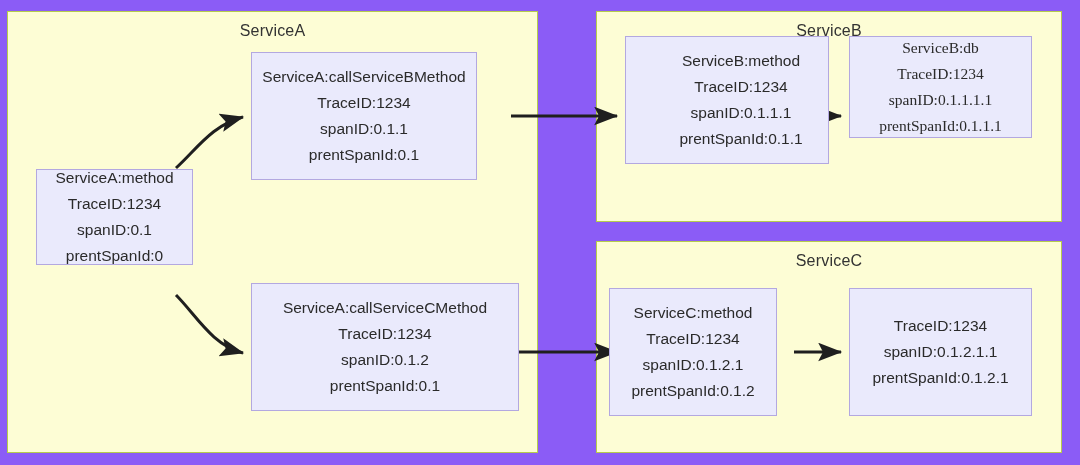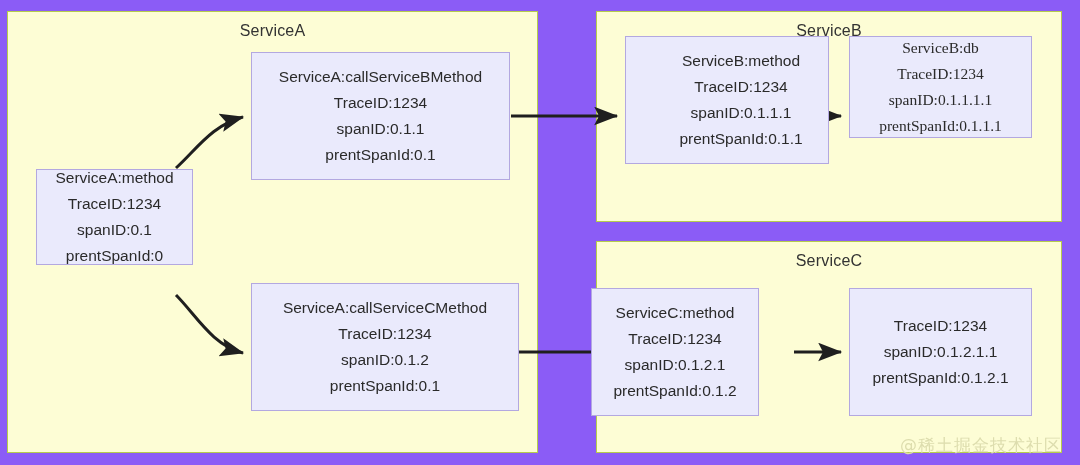--- a/index.html
+++ b/index.html
@@ -104,21 +104,21 @@
     <path d="M794,352 L841,352" fill="none" stroke="#1f1f1f" stroke-width="3" marker-end="url(#arrowhead)"></path>
   </svg>
 
   <div class="node" style="left:36px; top:169px; width:157px; height:96px;">
     <div class="ln">ServiceA:method</div>
     <div class="ln">TraceID:1234</div>
     <div class="ln">spanID:0.1</div>
     <div class="ln">prentSpanId:0</div>
   </div>
 
-  <div class="node" style="left:251px; top:52px; width:259px; height:128px;">
+  <div class="node" style="left:251px; top:52px; width:226px; height:128px;">
     <div class="ln">ServiceA:callServiceBMethod</div>
     <div class="ln">TraceID:1234</div>
     <div class="ln">spanID:0.1.1</div>
     <div class="ln">prentSpanId:0.1</div>
   </div>
 
   <div class="node" style="left:251px; top:283px; width:268px; height:128px;">
     <div class="ln">ServiceA:callServiceCMethod</div>
     <div class="ln">TraceID:1234</div>
     <div class="ln">spanID:0.1.2</div>
@@ -132,28 +132,27 @@
     <div class="ln">prentSpanId:0.1.1</div>
   </div>
 
   <div class="node" style="left:849px; top:36px; width:183px; height:102px;font-family:Liberation Serif, serif;">
     <div class="ln">ServiceB:db</div>
     <div class="ln">TraceID:1234</div>
     <div class="ln">spanID:0.1.1.1.1</div>
     <div class="ln">prentSpanId:0.1.1.1</div>
   </div>
 
-  <div class="node" style="left:591px; top:288px; width:168px; height:128px;">
+  <div class="node" style="left:609px; top:288px; width:168px; height:128px;">
     <div class="ln">ServiceC:method</div>
     <div class="ln">TraceID:1234</div>
     <div class="ln">spanID:0.1.2.1</div>
     <div class="ln">prentSpanId:0.1.2</div>
   </div>
 
   <div class="node" style="left:849px; top:288px; width:183px; height:128px;">
     <div class="ln">TraceID:1234</div>
     <div class="ln">spanID:0.1.2.1.1</div>
     <div class="ln">prentSpanId:0.1.2.1</div>
   </div>
 
-  <div class="watermark">@稀土掘金技术社区</div>
 
 </div>
 
 </body></html>

